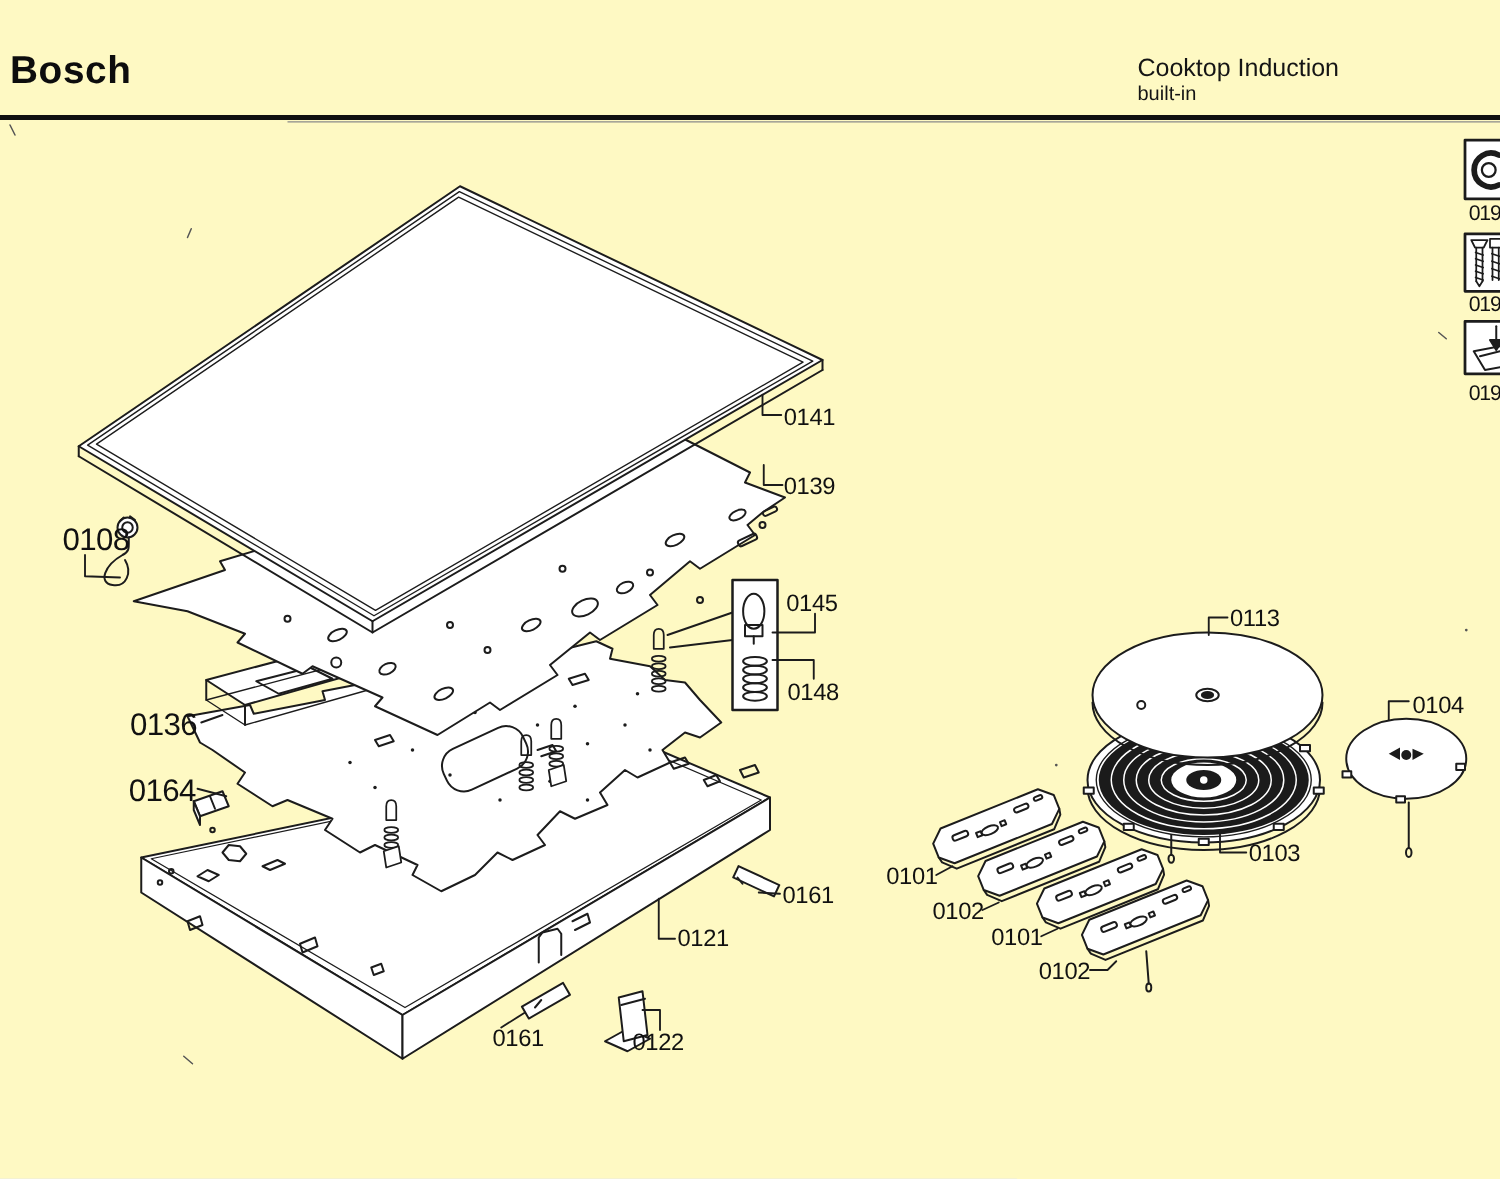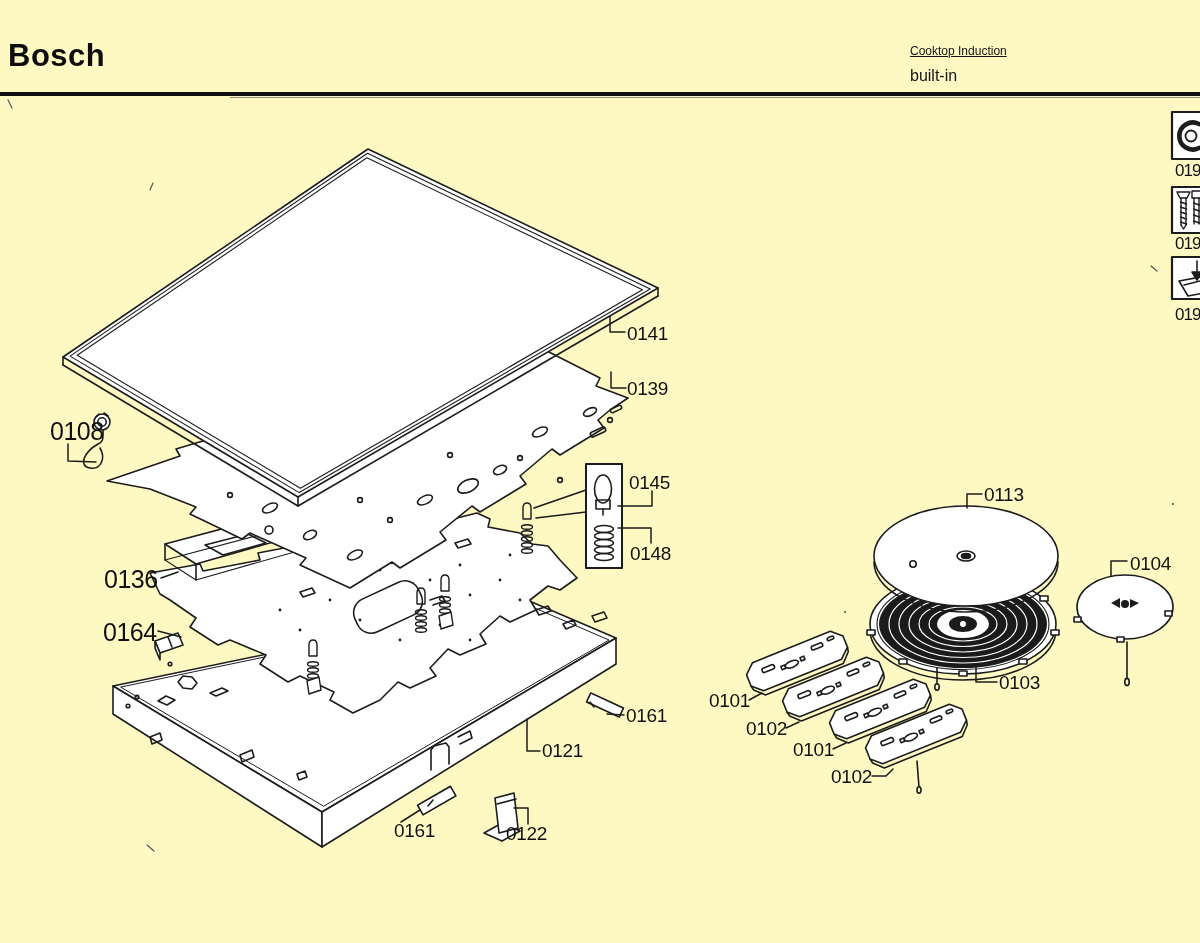--- a/index.html
+++ b/index.html
@@ -1,19 +1,19 @@
 <!DOCTYPE html>
 <html><head>
 <meta charset="utf-8">
 <style>
   html,body{margin:0;padding:0;background:#e8e8e8;}
   #page{position:relative;width:1200px;height:943px;background:#fef9c3;overflow:hidden;
         font-family:"Liberation Sans", sans-serif;color:#111;}
   .brand{position:absolute;left:8px;top:38px;font-size:31px;font-weight:700;letter-spacing:.5px;color:#0d0d0d;}
-  .prod1{position:absolute;left:910px;top:44px;font-size:12px;color:#151515;text-decoration:underline;}
+  .prod1{position:absolute;left:910px;top:44px;font-size:20px;color:#151515;}
   .prod2{position:absolute;left:910px;top:67px;font-size:16px;color:#151515;text-align:center;}
   .rule{position:absolute;left:0;top:92px;width:1200px;height:4px;background:#101010;}
   .rule2{position:absolute;left:230px;top:97px;width:970px;height:1px;background:#8a8a8a;}
   svg text{font-family:"Liberation Sans", sans-serif;fill:#111;}
   .plbl{font-size:19px;letter-spacing:-.3px;}
   .plbl-lg{font-size:25px;letter-spacing:-.5px;}
   .ilbl{font-size:17px;letter-spacing:-1px;}
 </style>
 </head>
 <body>

